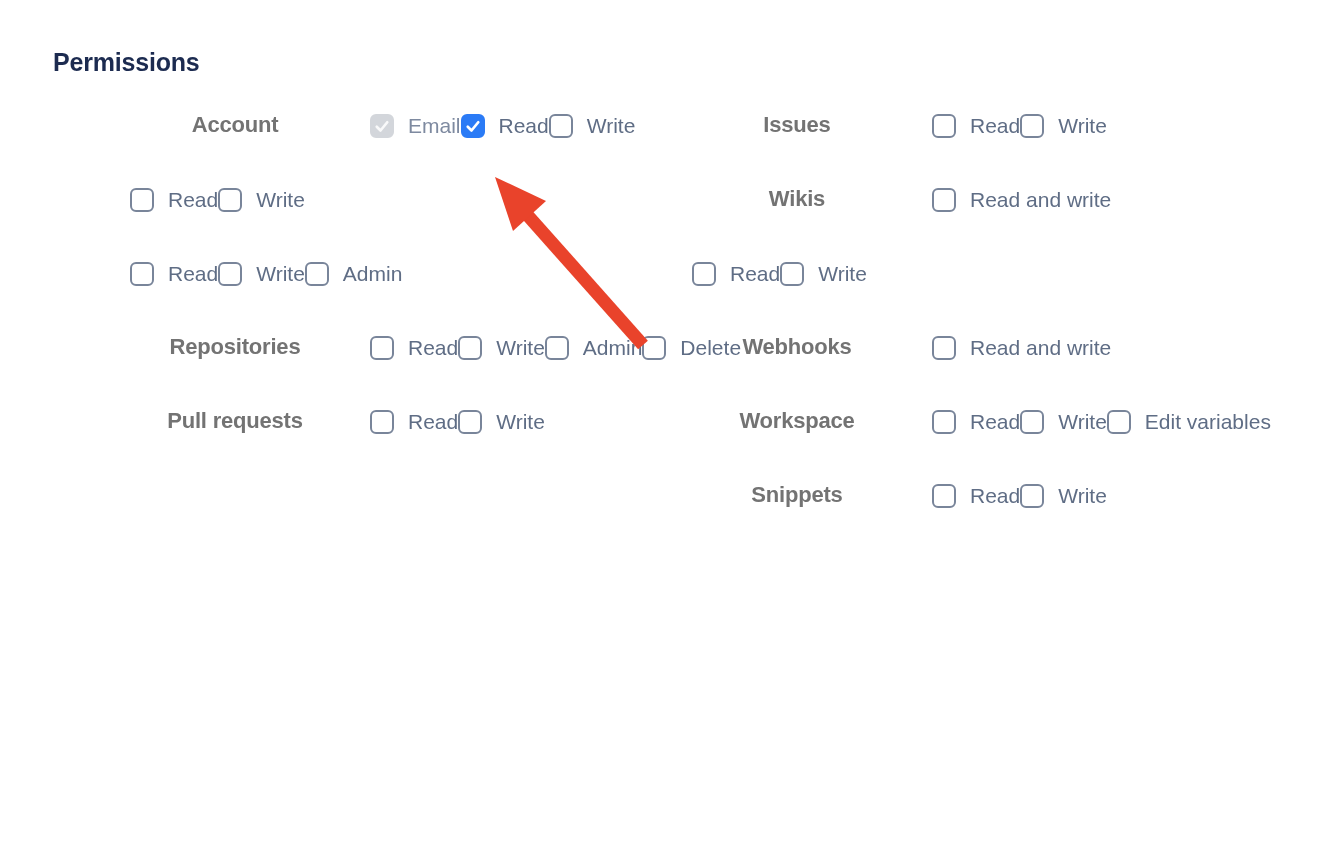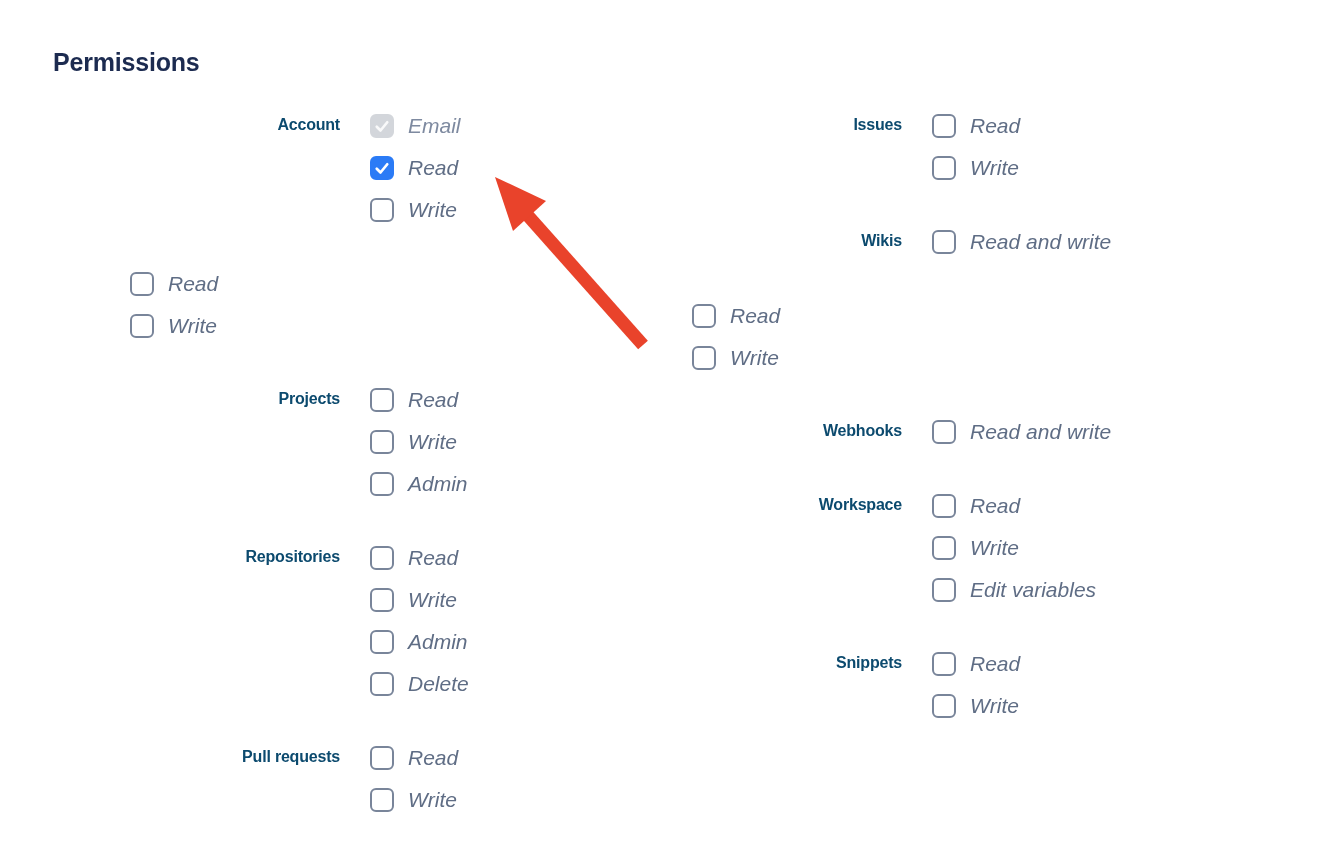--- a/index.html
+++ b/index.html
@@ -24,29 +24,29 @@
   .col-left  { left: 130px; }
   .col-right { left: 692px; }
   .perm-group {
     display: flex;
     align-items: flex-start;
     margin-bottom: 32px;
   }
   .perm-label {
     width: 210px;
     margin-right: 30px;
-    text-align: right;
-    font-size: 16px;
+    text-align: center;
+    font-size: 22px;
     font-weight: bold;
-    color: #0c4a6e;
+    color: #737373;
     line-height: 32px;
     padding-top: 4px;
     letter-spacing: -0.2px;
   }
-  .perm-rows { display: flex; flex-direction: column; font-style: italic; }
+  .perm-rows { display: flex; flex-direction: row; }
   .perm-row {
     display: flex;
     align-items: center;
     height: 42px;
     cursor: pointer;
   }
   .checkbox {
     width: 24px;
     height: 24px;
     box-sizing: border-box;
@@ -123,21 +123,20 @@
             <span class="checkbox unchecked"></span>
             <span class="perm-item-label">Read</span>
           </label>
           <label class="perm-row">
             <span class="checkbox unchecked"></span>
             <span class="perm-item-label">Write</span>
           </label>
         </div>
       </div>
       <div class="perm-group">
-        <div class="perm-label">Projects</div>
         <div class="perm-rows">
           <label class="perm-row">
             <span class="checkbox unchecked"></span>
             <span class="perm-item-label">Read</span>
           </label>
           <label class="perm-row">
             <span class="checkbox unchecked"></span>
             <span class="perm-item-label">Write</span>
           </label>
           <label class="perm-row">

